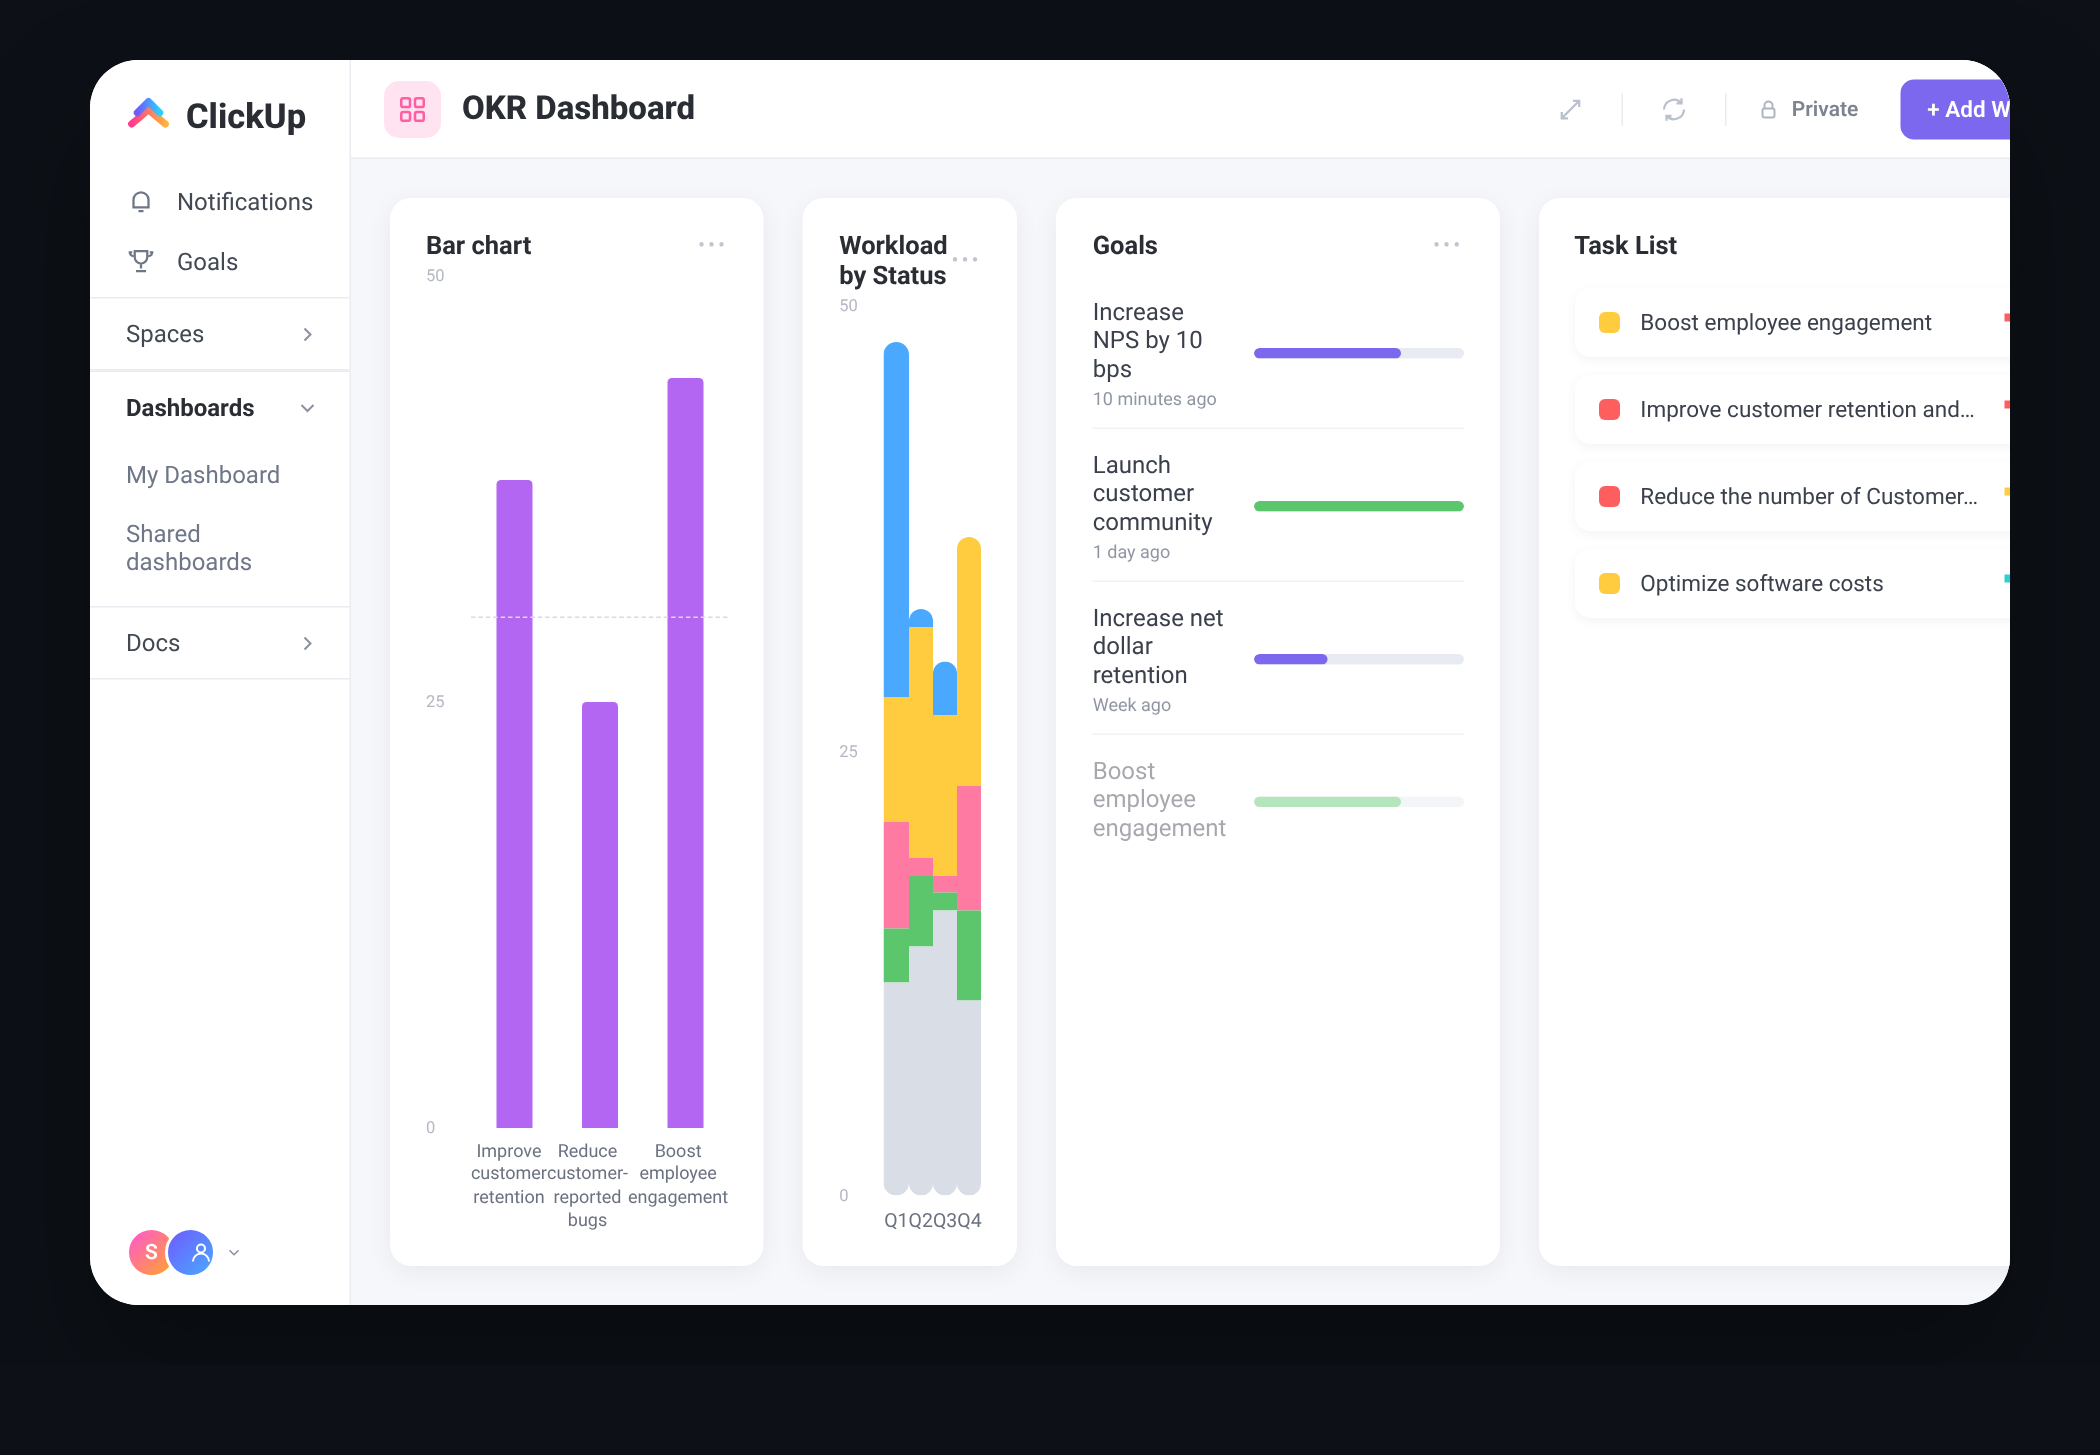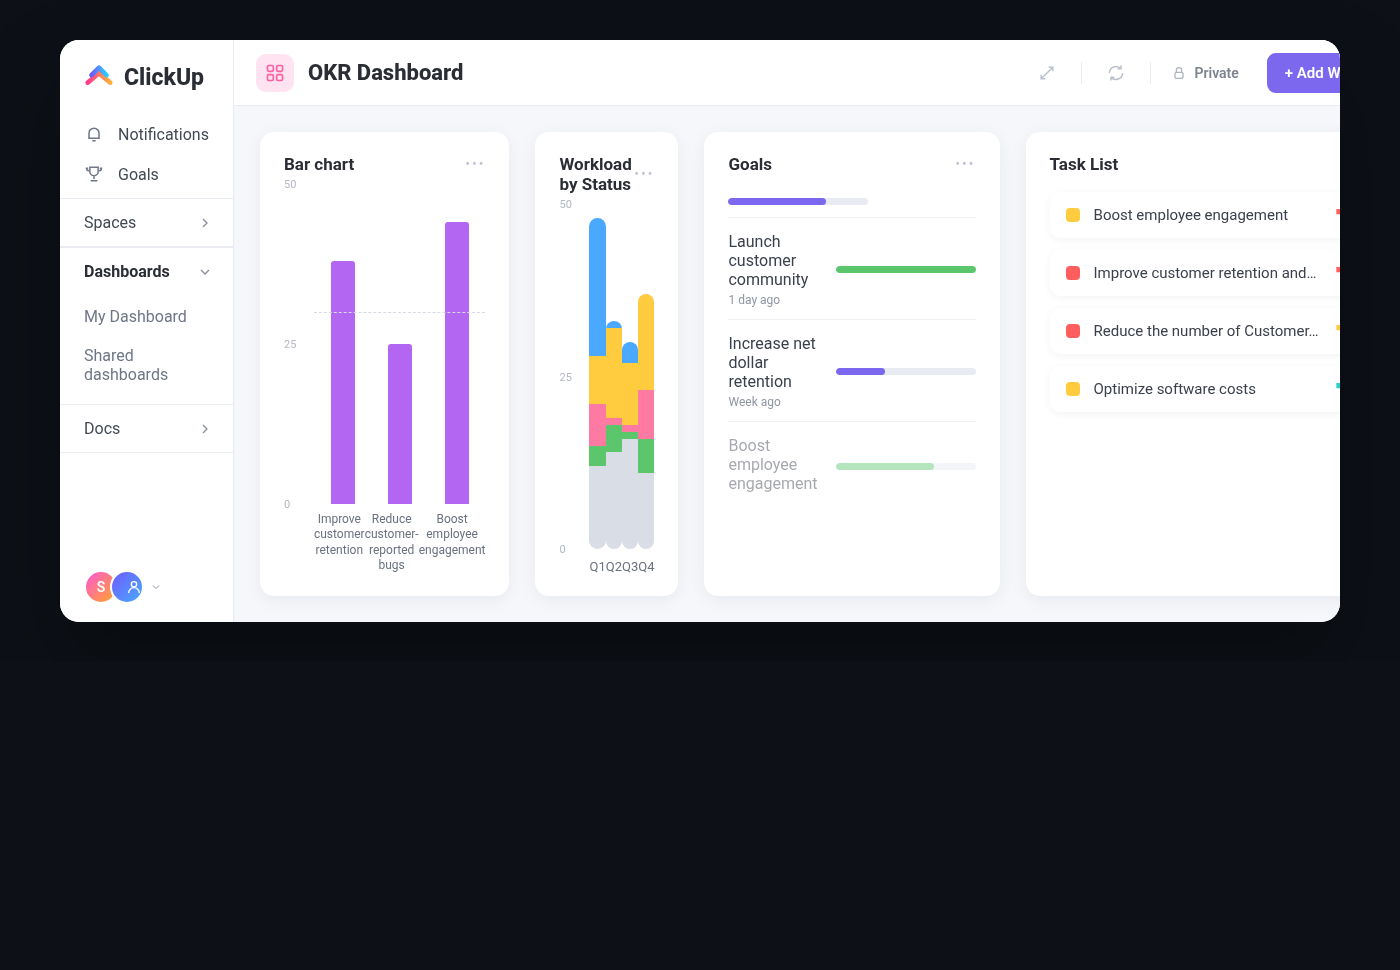--- a/index.html
+++ b/index.html
@@ -14,21 +14,21 @@
     --green:#5bc66c;
     --blue:#4aa9ff;
     --yellow:#ffcc3f;
     --pink:#ff7aa2;
     --grey:#d9dde6;
     --red:#ff5e5e;
     --teal:#2cd0d0;
   }
   *{box-sizing:border-box;font-family:-apple-system,BlinkMacSystemFont,"Segoe UI",Roboto,Helvetica,Arial,sans-serif;-webkit-font-smoothing:antialiased;}
   body{margin:0;background:#0d1117;padding:40px;display:flex;justify-content:center;}
-  .app{width:1280px;height:582px;background:var(--card);border-radius:19px;box-shadow:0 40px 80px rgba(0,0,0,.35);overflow:hidden;display:flex;}
+  .app{width:1280px;height:830px;background:var(--card);border-radius:32px;box-shadow:0 40px 80px rgba(0,0,0,.35);overflow:hidden;display:flex;}
   .sidebar{width:260px;border-right:1px solid var(--border);display:flex;flex-direction:column;background:#fff;}
   .logo{display:flex;align-items:center;gap:10px;padding:22px 24px 18px 24px;}
   .logo svg{width:30px;height:30px;}
   .logo-text{font-weight:800;font-size:23px;color:var(--text);}
   .nav{padding:4px 0;}
   .nav-item{display:flex;align-items:center;gap:14px;padding:10px 24px;color:#424953;font-size:16px;cursor:pointer;}
   .nav-item svg{width:20px;height:20px;stroke:#6e7687;fill:none;stroke-width:1.8;}
   .section-header{display:flex;align-items:center;justify-content:space-between;padding:14px 20px 14px 24px;border-top:1px solid var(--border);border-bottom:1px solid var(--border);font-size:16px;color:#424953;cursor:pointer;}
   .section-header.open{font-weight:700;color:var(--text);border-bottom:none;}
   .chev{width:16px;height:16px;stroke:#8a90a0;fill:none;stroke-width:2;}
@@ -289,20 +289,24 @@
         </div>
       </div>
 
       <div class="card">
         <div class="card-header">
           <div class="card-title">Goals</div>
           <div class="dots">•••</div>
         </div>
         <div id="goals-list">
             <div class="goal">
+      <div class="goal-left">
+        <div class="goal-title">Increase NPS by 10 bps</div>
+        <div class="goal-time">10 minutes ago</div>
+      </div>
       <div class="progress">
         <div class="progress-fill" style="width:70%;background:#7b68ee"></div>
       </div>
             </div>
             <div class="goal">
       <div class="goal-left">
         <div class="goal-title">Launch customer community</div>
         <div class="goal-time">1 day ago</div>
       </div>
       <div class="progress">

